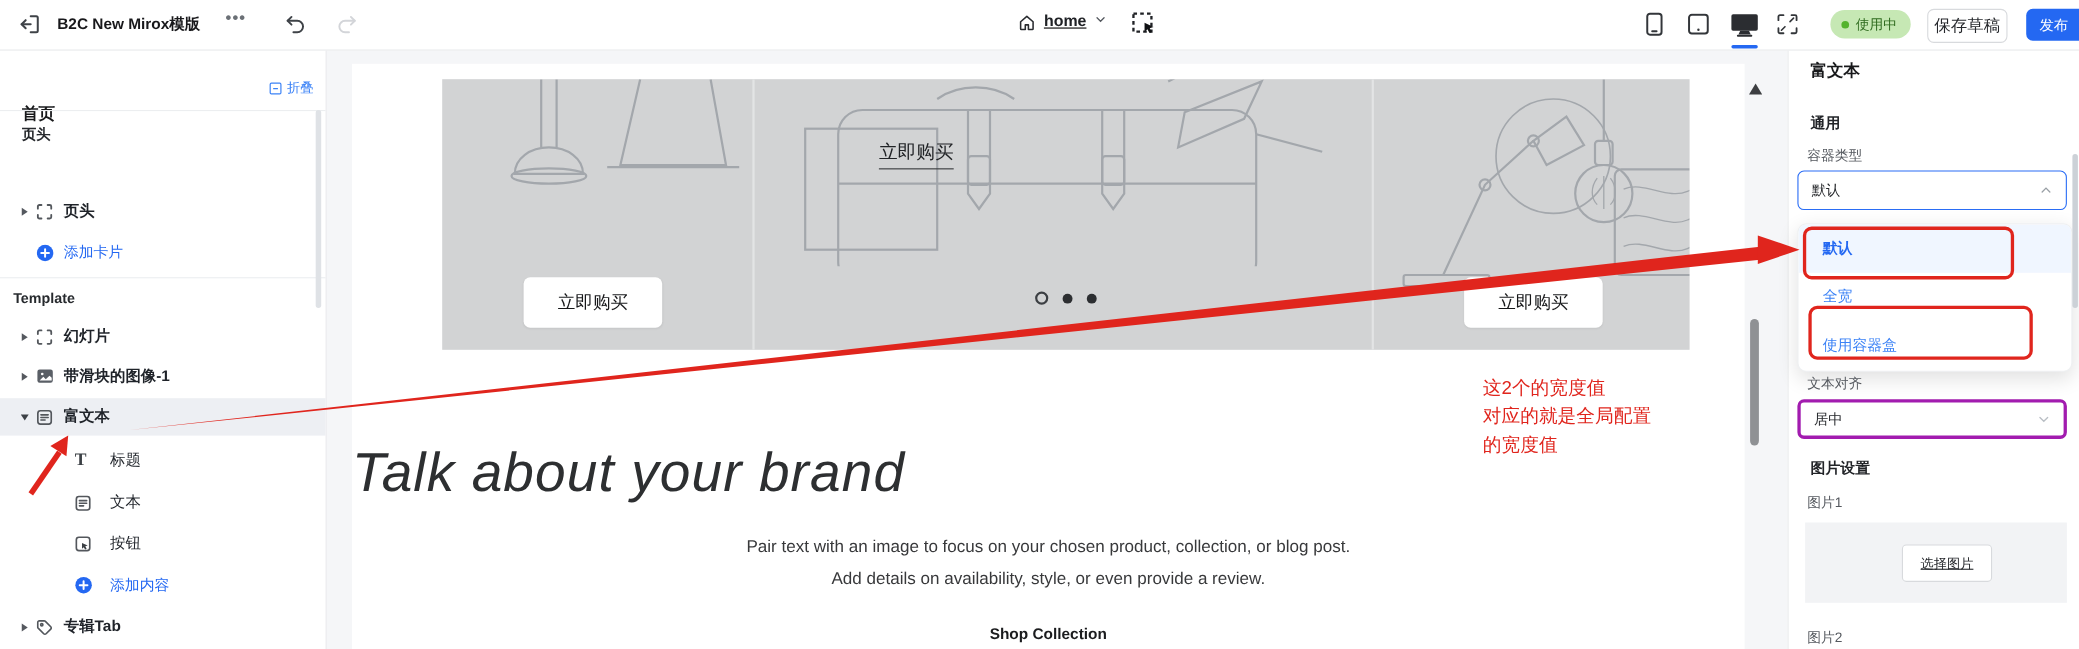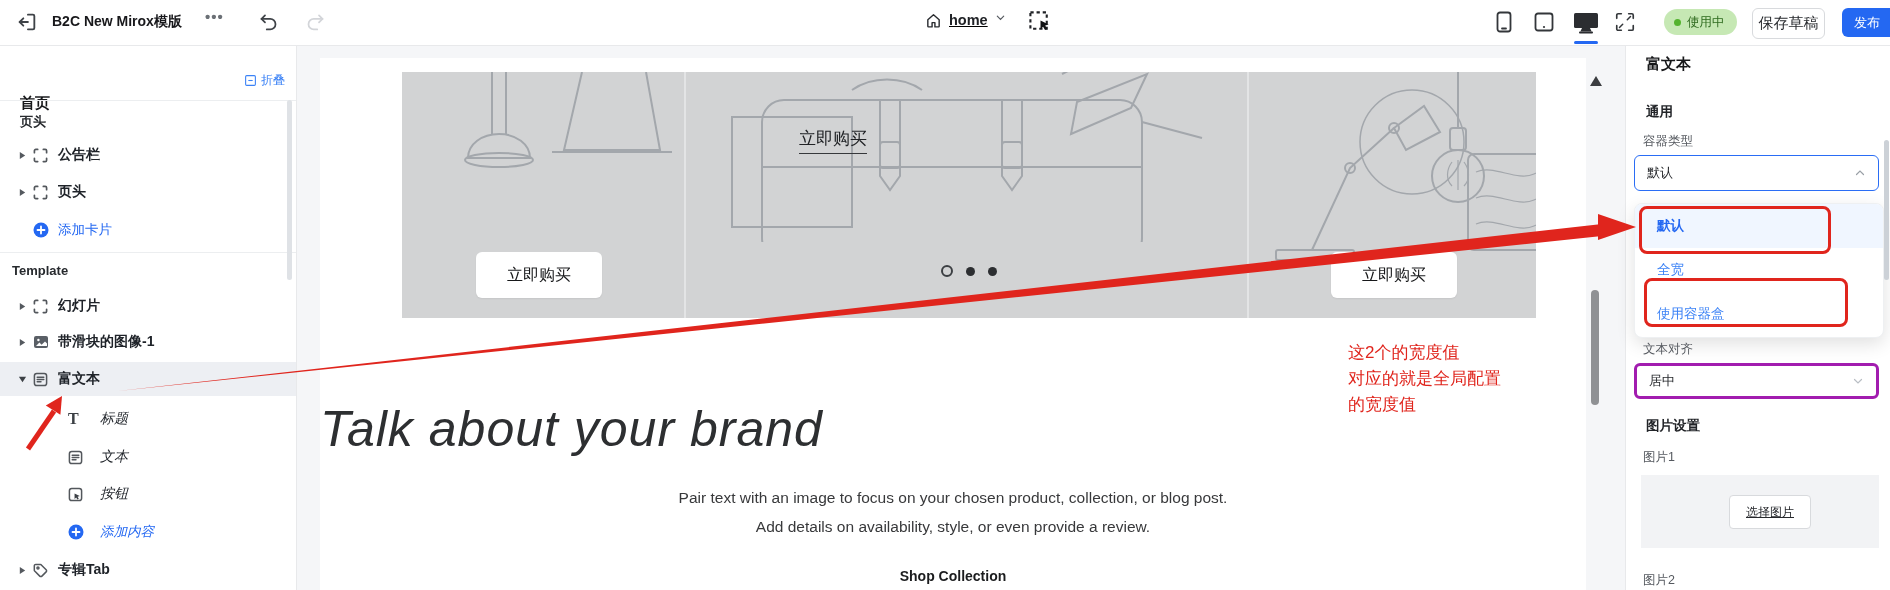--- a/index.html
+++ b/index.html
@@ -20,21 +20,21 @@
   .sidebar{position:absolute;left:0;top:45px;width:296px;height:545px;background:#fff;border-right:1px solid #e8e9eb;z-index:20;}
   .sb-title{position:absolute;left:20px;top:17px;font-size:15px;font-weight:700;color:#17181a;margin-top:32px;}
   .sb-collapse{position:absolute;left:244px;top:27px;display:flex;gap:4px;align-items:center;color:#3b82f6;font-size:12px;}
   .sb-divider{position:absolute;left:0;width:296px;height:1px;background:#eceef0;}
   .sb-section{position:absolute;left:20px;font-size:13px;font-weight:700;color:#272a2e;}
   .s-row{position:absolute;left:0;width:296px;height:34px;display:flex;align-items:center;}
   .s-row.sel{background:#edeff3;}
   .s-chev{position:absolute;left:18px;color:#5c6166;}
   .s-ic{position:absolute;left:33px;color:#53575c;}
   .s-lbl{position:absolute;left:58px;font-size:14px;font-weight:600;color:#1f2329;}
-  .s-lbl.child{left:100px;font-weight:400;font-style:italic;}
+  .s-lbl.child{left:100px;font-weight:400;}
   .s-ic.child{left:68px;}
   .s-add{color:#2468f2 !important;font-weight:500 !important;font-size:13.5px !important;}
   .sb-scroll{position:absolute;left:287px;top:55px;width:5px;height:180px;border-radius:3px;background:#dfe2e6;}
   
   .canvas{position:absolute;left:296px;top:45px;width:1329px;height:545px;background:#f5f6f8;}
   .page{position:absolute;left:24px;top:13px;width:1266px;height:532px;background:#fff;}
   .band{position:absolute;left:82px;top:14px;width:1134px;height:246px;background:#d2d3d4;overflow:hidden;}
   .band-sep{position:absolute;top:0;width:2px;height:100%;background:#e3e4e5;}
   .buy-link{position:absolute;left:397px;top:55px;font-size:17px;color:#212326;border-bottom:1.5px solid #36383b;padding-bottom:3px;font-weight:500;}
   .buy-btn{position:absolute;top:180px;width:126px;height:46px;background:#fff;border-radius:6px;display:flex;align-items:center;justify-content:center;font-size:16px;color:#17181a;font-weight:500;box-shadow:0 1px 2px rgba(0,0,0,.06);}
@@ -153,33 +153,20 @@
       <svg width="13" height="13" viewBox="0 0 24 24" fill="none" stroke="#3b82f6" stroke-width="2">
         <rect x="3" y="3" width="18" height="18" rx="2"></rect>
           <path d="M8 12h8"></path>
       </svg>
       <span>折叠</span>
     </div>
     <div class="sb-divider" style="top:55px;"></div>
 
     <div class="sb-section" style="top:68px;">页头</div>
 
-    <div class="s-row" style="top:93px;">
-      <span class="s-chev">
-          <svg width="9" height="9" viewBox="0 0 10 10">
-            <path d="M2 1l6 4-6 4z" fill="#55595f"></path>
-          </svg>
-        </span>
-      <span class="s-ic">
-          <svg width="15" height="15" viewBox="0 0 16 16" fill="none" stroke="#53575c" stroke-width="1.8" stroke-linecap="round">
-            <path d="M1.5 5V3A1.5 1.5 0 0 1 3 1.5h2M11 1.5h2A1.5 1.5 0 0 1 14.5 3v2M14.5 11v2A1.5 1.5 0 0 1 13 14.5h-2M5 14.5H3A1.5 1.5 0 0 1 1.5 13v-2"></path>
-          </svg>
-        </span>
-      <span class="s-lbl">公告栏</span>
-    </div>
     <div class="s-row" style="top:130px;">
       <span class="s-chev">
           <svg width="9" height="9" viewBox="0 0 10 10">
             <path d="M2 1l6 4-6 4z" fill="#55595f"></path>
           </svg>
         </span>
       <span class="s-ic">
           <svg width="15" height="15" viewBox="0 0 16 16" fill="none" stroke="#53575c" stroke-width="1.8" stroke-linecap="round">
             <path d="M1.5 5V3A1.5 1.5 0 0 1 3 1.5h2M11 1.5h2A1.5 1.5 0 0 1 14.5 3v2M14.5 11v2A1.5 1.5 0 0 1 13 14.5h-2M5 14.5H3A1.5 1.5 0 0 1 1.5 13v-2"></path>
           </svg>

